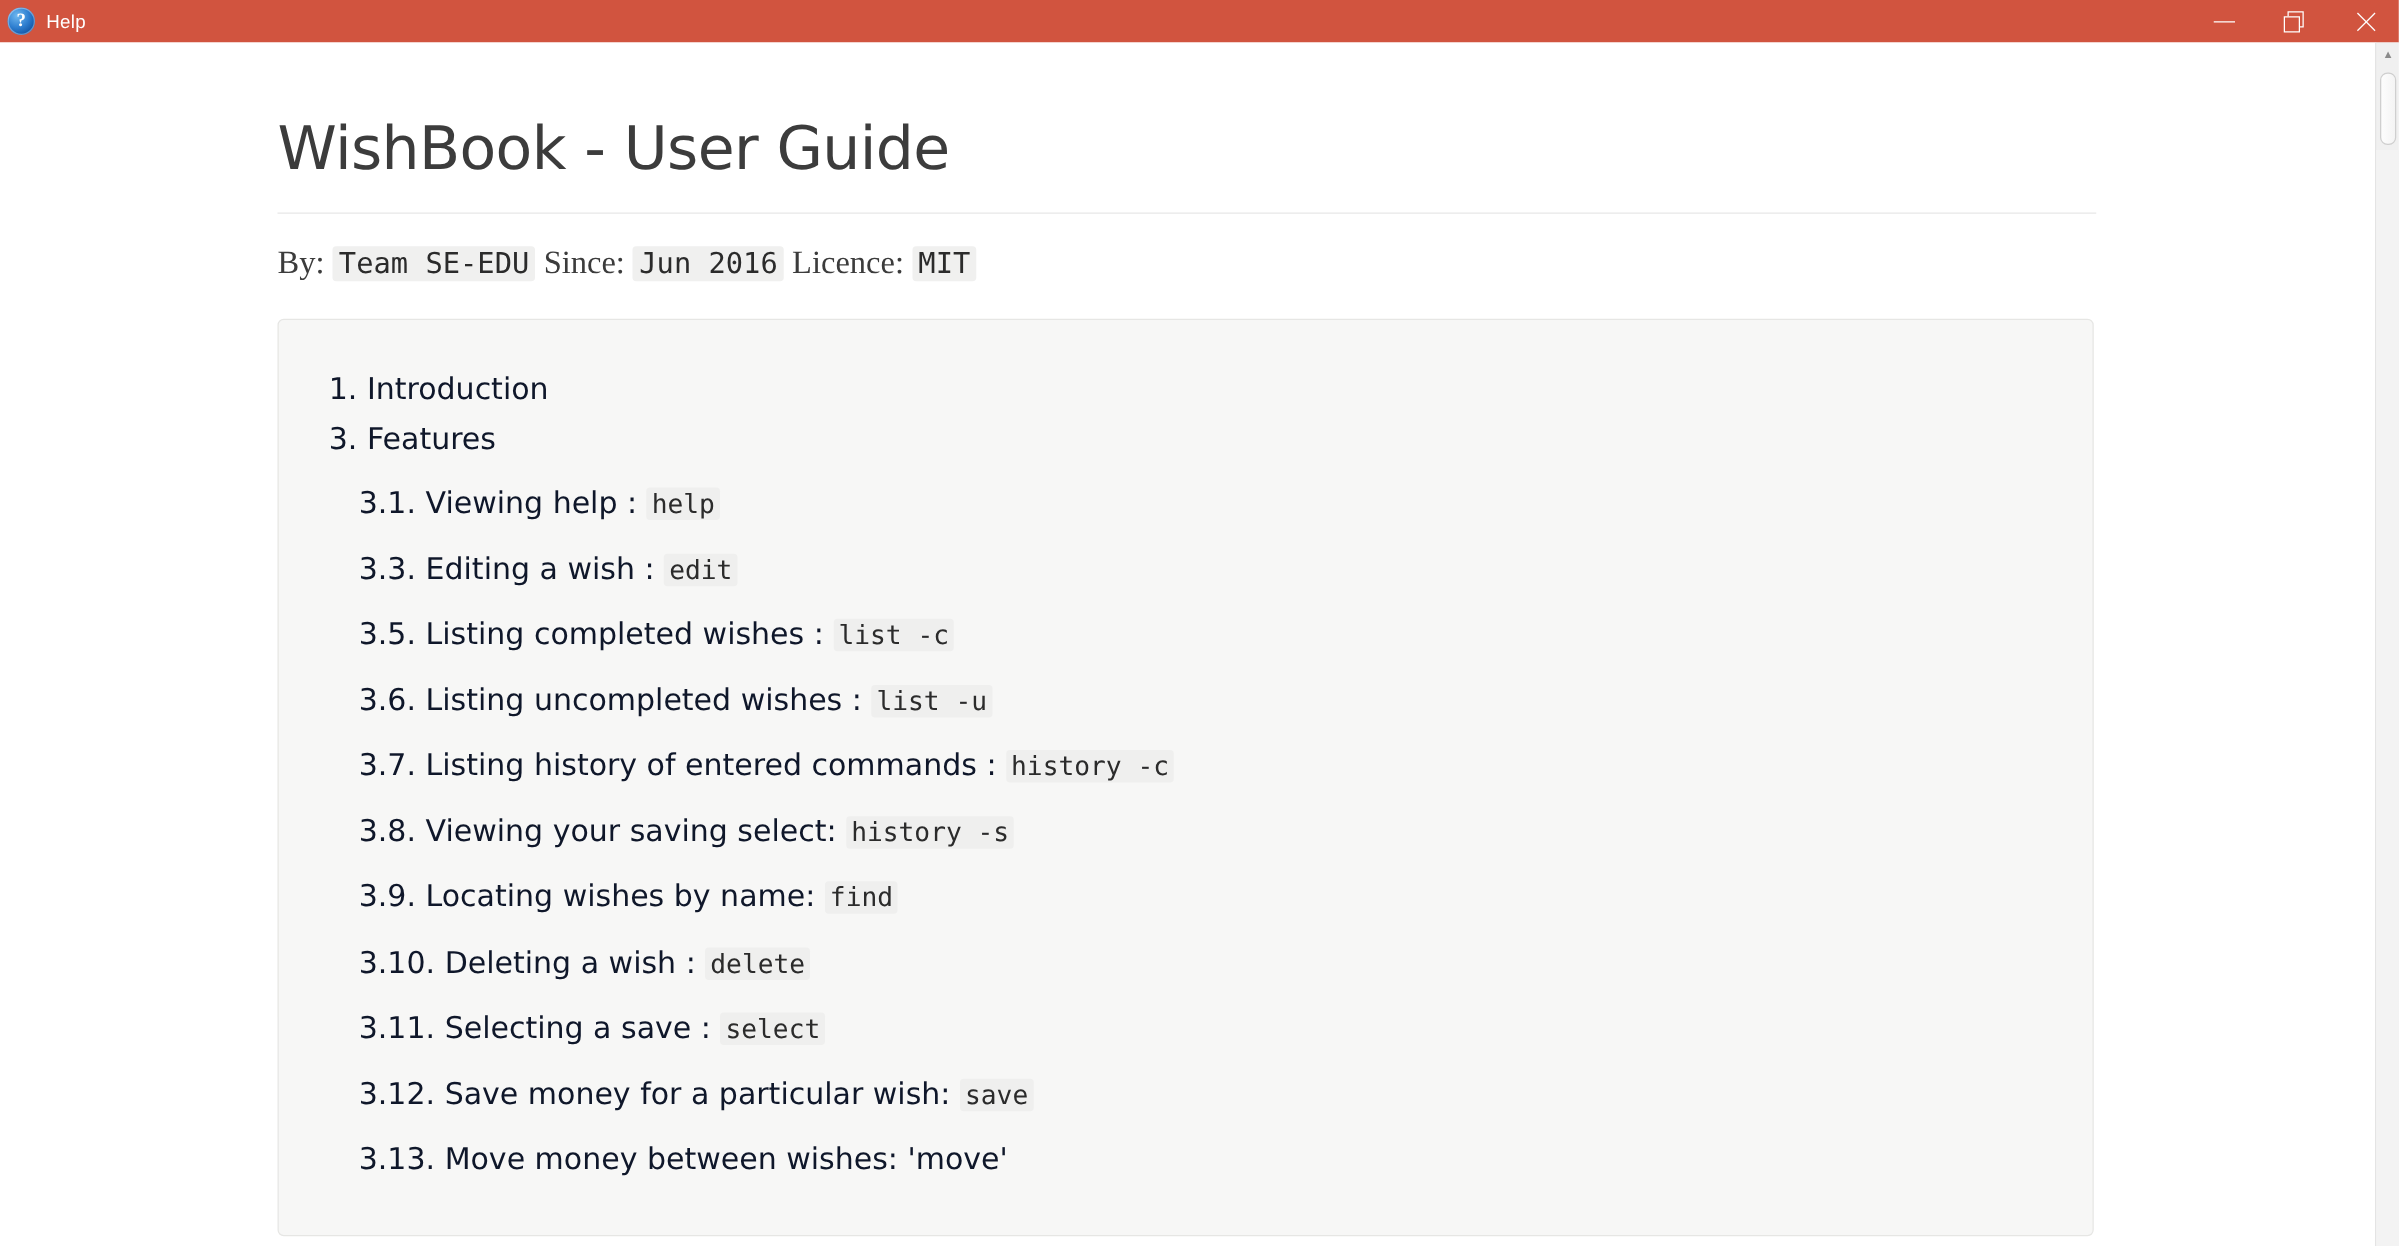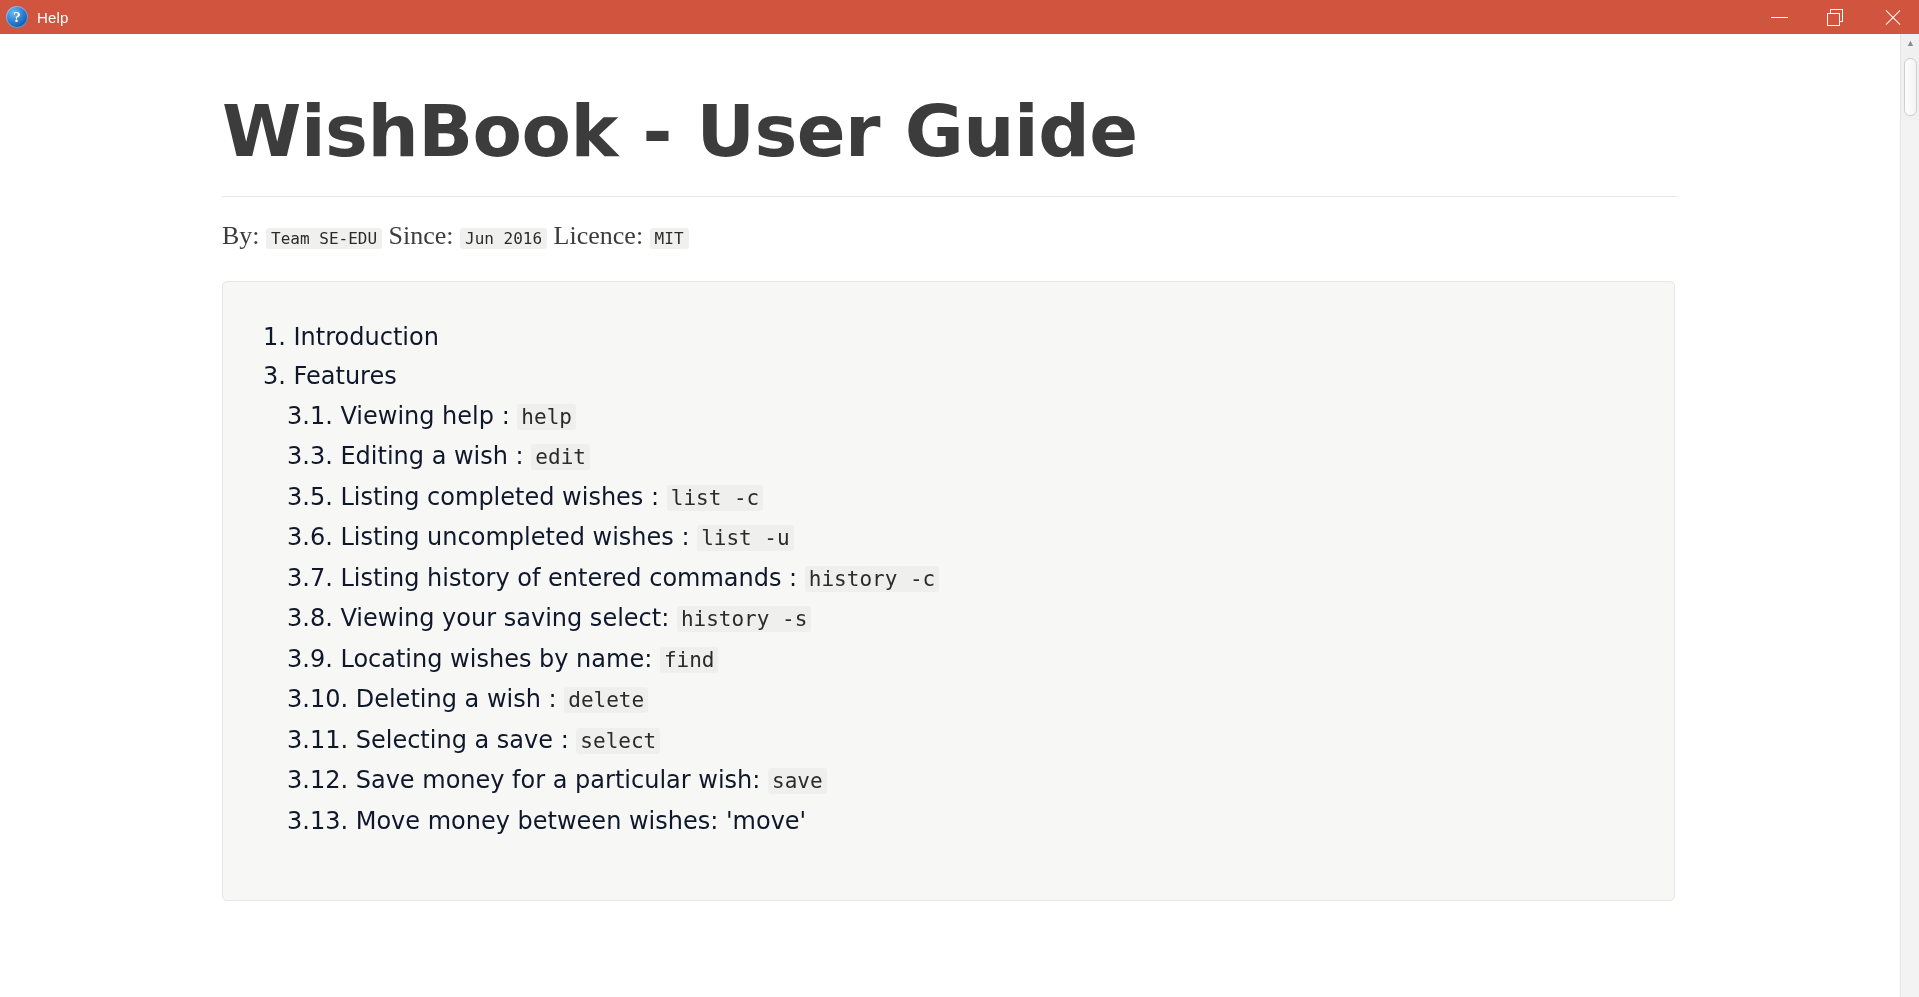--- a/index.html
+++ b/index.html
@@ -154,22 +154,22 @@
     background: #ffffff;
     overflow: hidden;
   }
   #doc-inner {
     padding: 0;
   }
   #page-title {
     margin: 0;
     padding: 60px 0 0 222px;
     font-family: "DejaVu Sans", sans-serif;
-    font-weight: 700;
-    font-size: 72px;
+    font-weight: 400;
+    font-size: 48px;
     line-height: 1.05;
     color: #3c3c3c;
     letter-spacing: -0.5px;
   }
   #title-rule {
     margin: 26px 0 0 222px;
     width: 1455px;
     height: 1px;
     background: #e7e7e7;
   }
@@ -182,21 +182,21 @@
     white-space: nowrap;
   }
   code {
     font-family: "DejaVu Sans Mono", monospace;
     background: #f0f0ef;
     color: #2b2b2b;
     border-radius: 3px;
     padding: 1px 5px;
   }
   #byline code {
-    font-size: 16px;
+    font-size: 23px;
   }
 
   
   #toc-panel {
     margin: 30px 0 0 222px;
     width: 1453px;
     background: #f7f7f6;
     border: 1px solid #e6e6e4;
     border-radius: 5px;
     box-sizing: border-box;
@@ -209,21 +209,21 @@
     padding: 0;
   }
   .toc-item {
     font-family: "DejaVu Sans", sans-serif;
     font-size: 24px;
     line-height: 39.5px;
     color: #2c5fa8;
     white-space: nowrap;
   }
   .toc-item.level1 { padding-left: 40px; }
-  .toc-item.level2 { padding-left: 64px; }
+  .toc-item.level2 { padding-left: 64px; margin-top: 12px; }
   .toc-link {
     color: #0f172a;
     text-decoration: none;
     cursor: pointer;
   }
   .toc-item code {
     font-size: 21px;
     background: #efefee;
     color: #2b2b2b;
     padding: 1px 4px;

